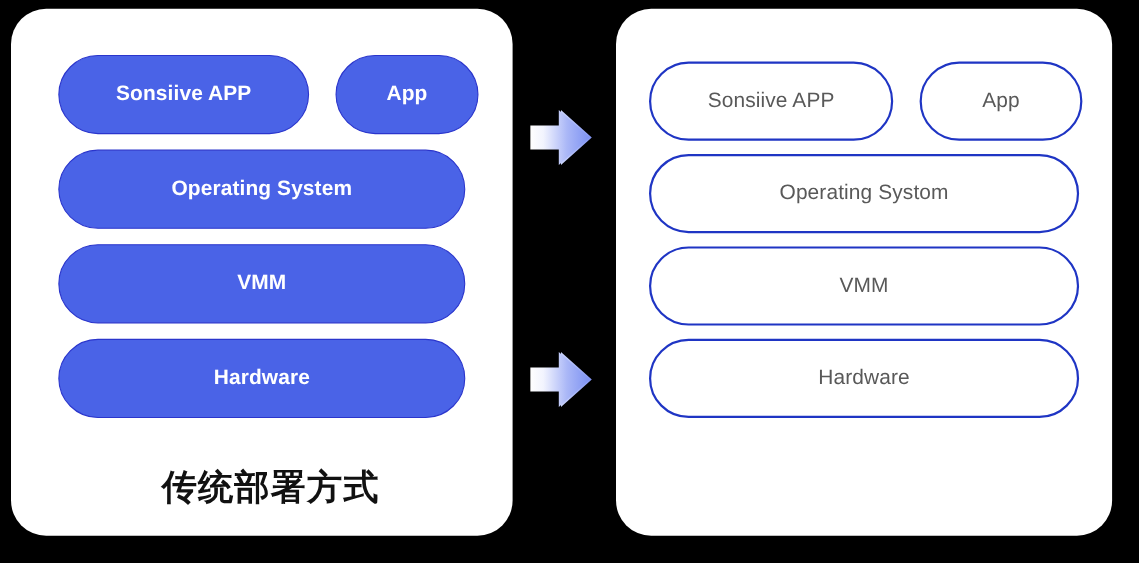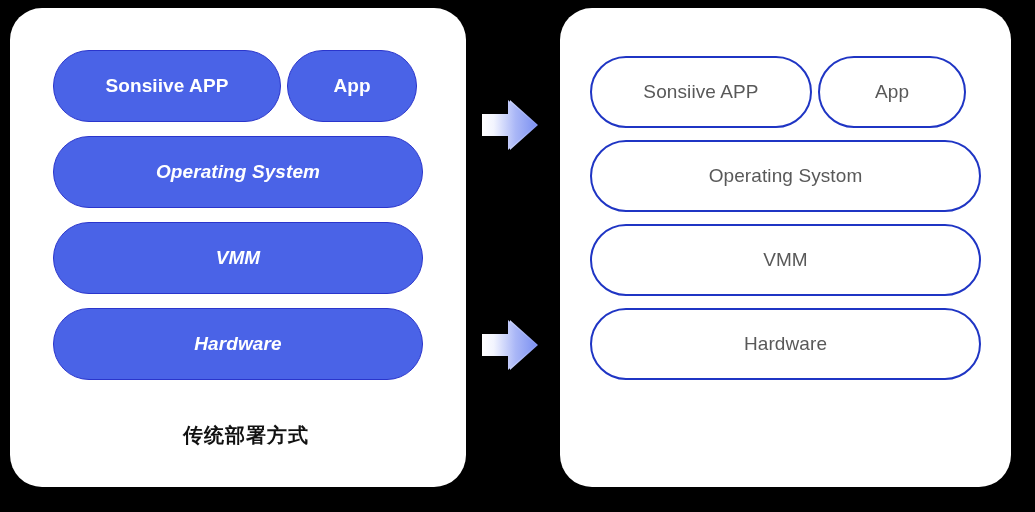--- a/index.html
+++ b/index.html
@@ -31,21 +31,21 @@
   
   .stack {
     position: absolute;
     left: 0; right: 0;
   }
   #stack-left  { top: 42px;  padding: 0 43px; }
   #stack-right { top: 48px;  padding: 0 30px; }
 
   .row {
     display: flex;
-    gap: 6px;
+    gap: 24px;
   }
   .row + .row { margin-top: 0; }
 
   .pill {
     box-sizing: border-box;
     display: flex;
     align-items: center;
     justify-content: center;
     border-radius: 999px;
     text-align: center;
@@ -58,21 +58,21 @@
     background: #4a63e7;
     border: 1.6px solid #2a35cc;
     color: #ffffff;
     font-weight: 700;
     font-size: 19px;
     height: 72px;
     margin-bottom: 14px;
   }
   #stack-left .pill.app-main { flex: 0 0 228px; }
   #stack-left .pill.app-alt  { flex: 0 0 130px; }
-  #stack-left .pill.full     { flex: 1 1 auto; font-style: italic; }
+  #stack-left .pill.full     { flex: 1 1 auto; }
 
   
   #stack-right .pill {
     background: #ffffff;
     border: 2.1px solid #1f35c4;
     color: #595959;
     font-weight: 400;
     font-size: 19px;
     height: 72px;
     margin-bottom: 12px;
@@ -80,21 +80,21 @@
   #stack-right .pill.app-main { flex: 0 0 222px; }
   #stack-right .pill.app-alt  { flex: 0 0 148px; }
   #stack-right .pill.full     { flex: 1 1 auto; }
 
   
   .caption {
     position: absolute;
     left: 16px; right: 0;
     text-align: center;
     color: #111111;
-    font-size: 20px;
+    font-size: 32px;
     font-weight: 700;
     letter-spacing: 1px;
     font-family: "DejaVu Sans", "Liberation Sans", sans-serif;
   }
   #caption-left  { top: 414px; }
   #caption-right { top: 414px; }
 
   
   .arrow {
     position: absolute;

